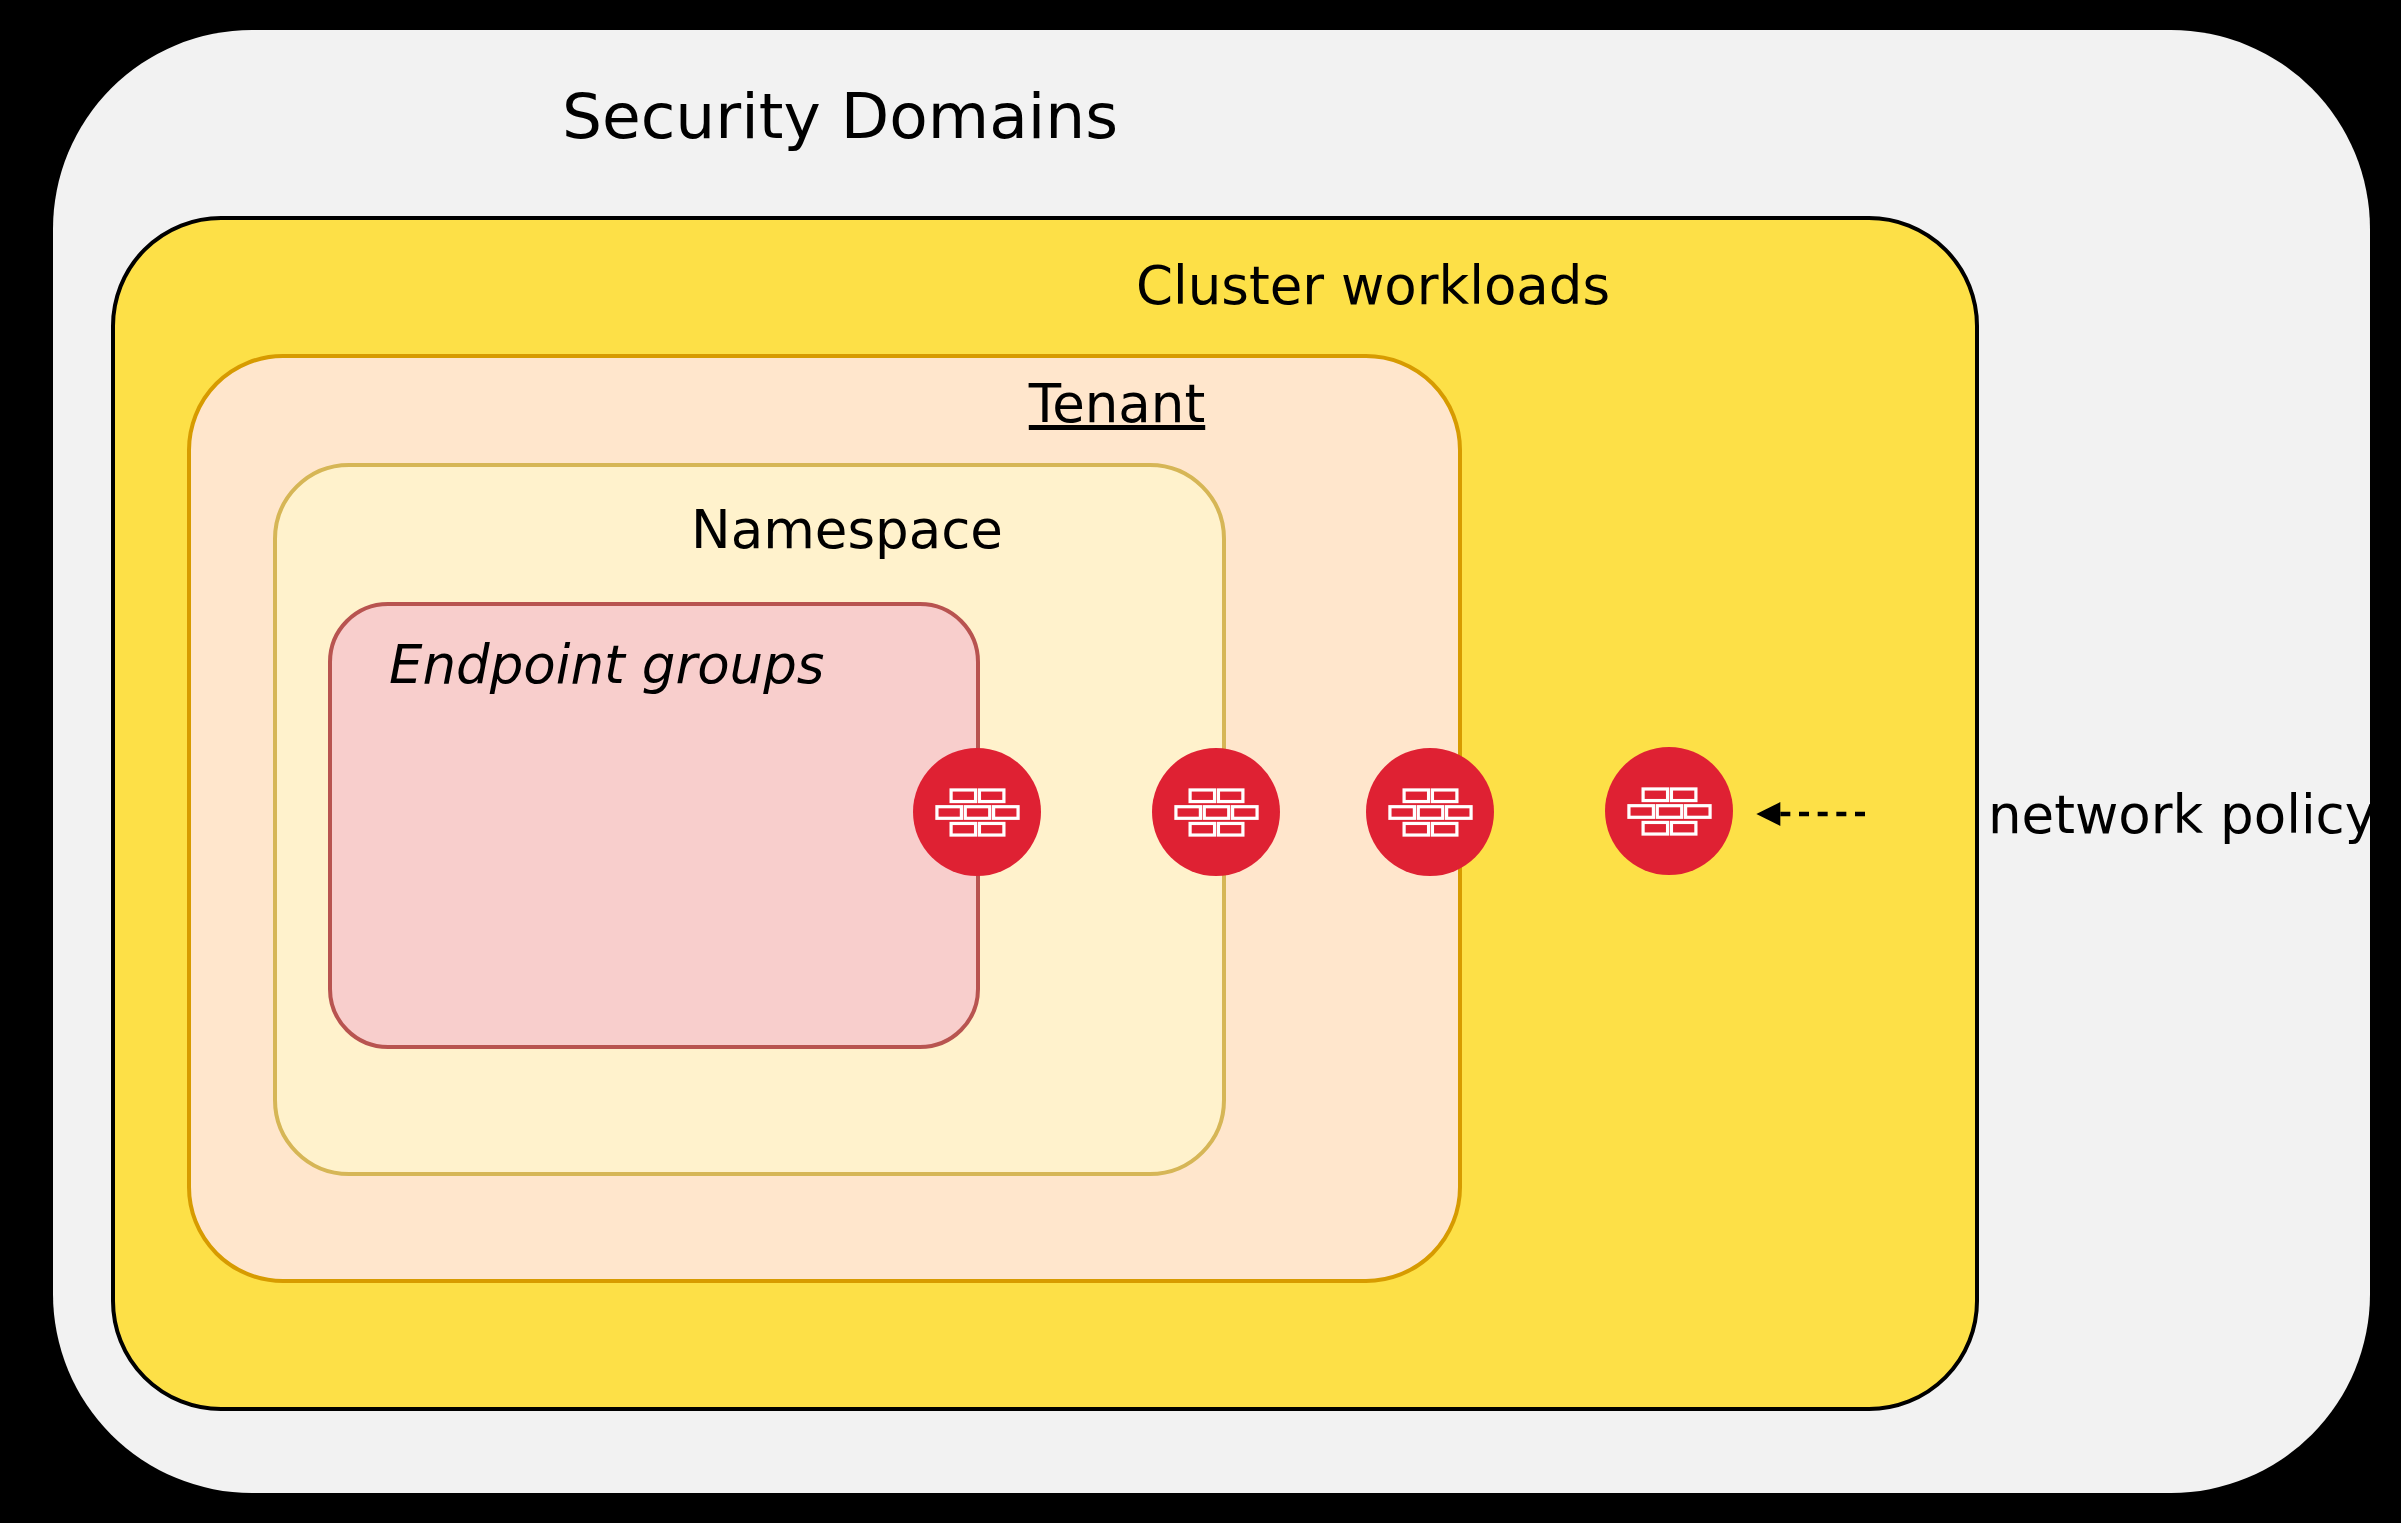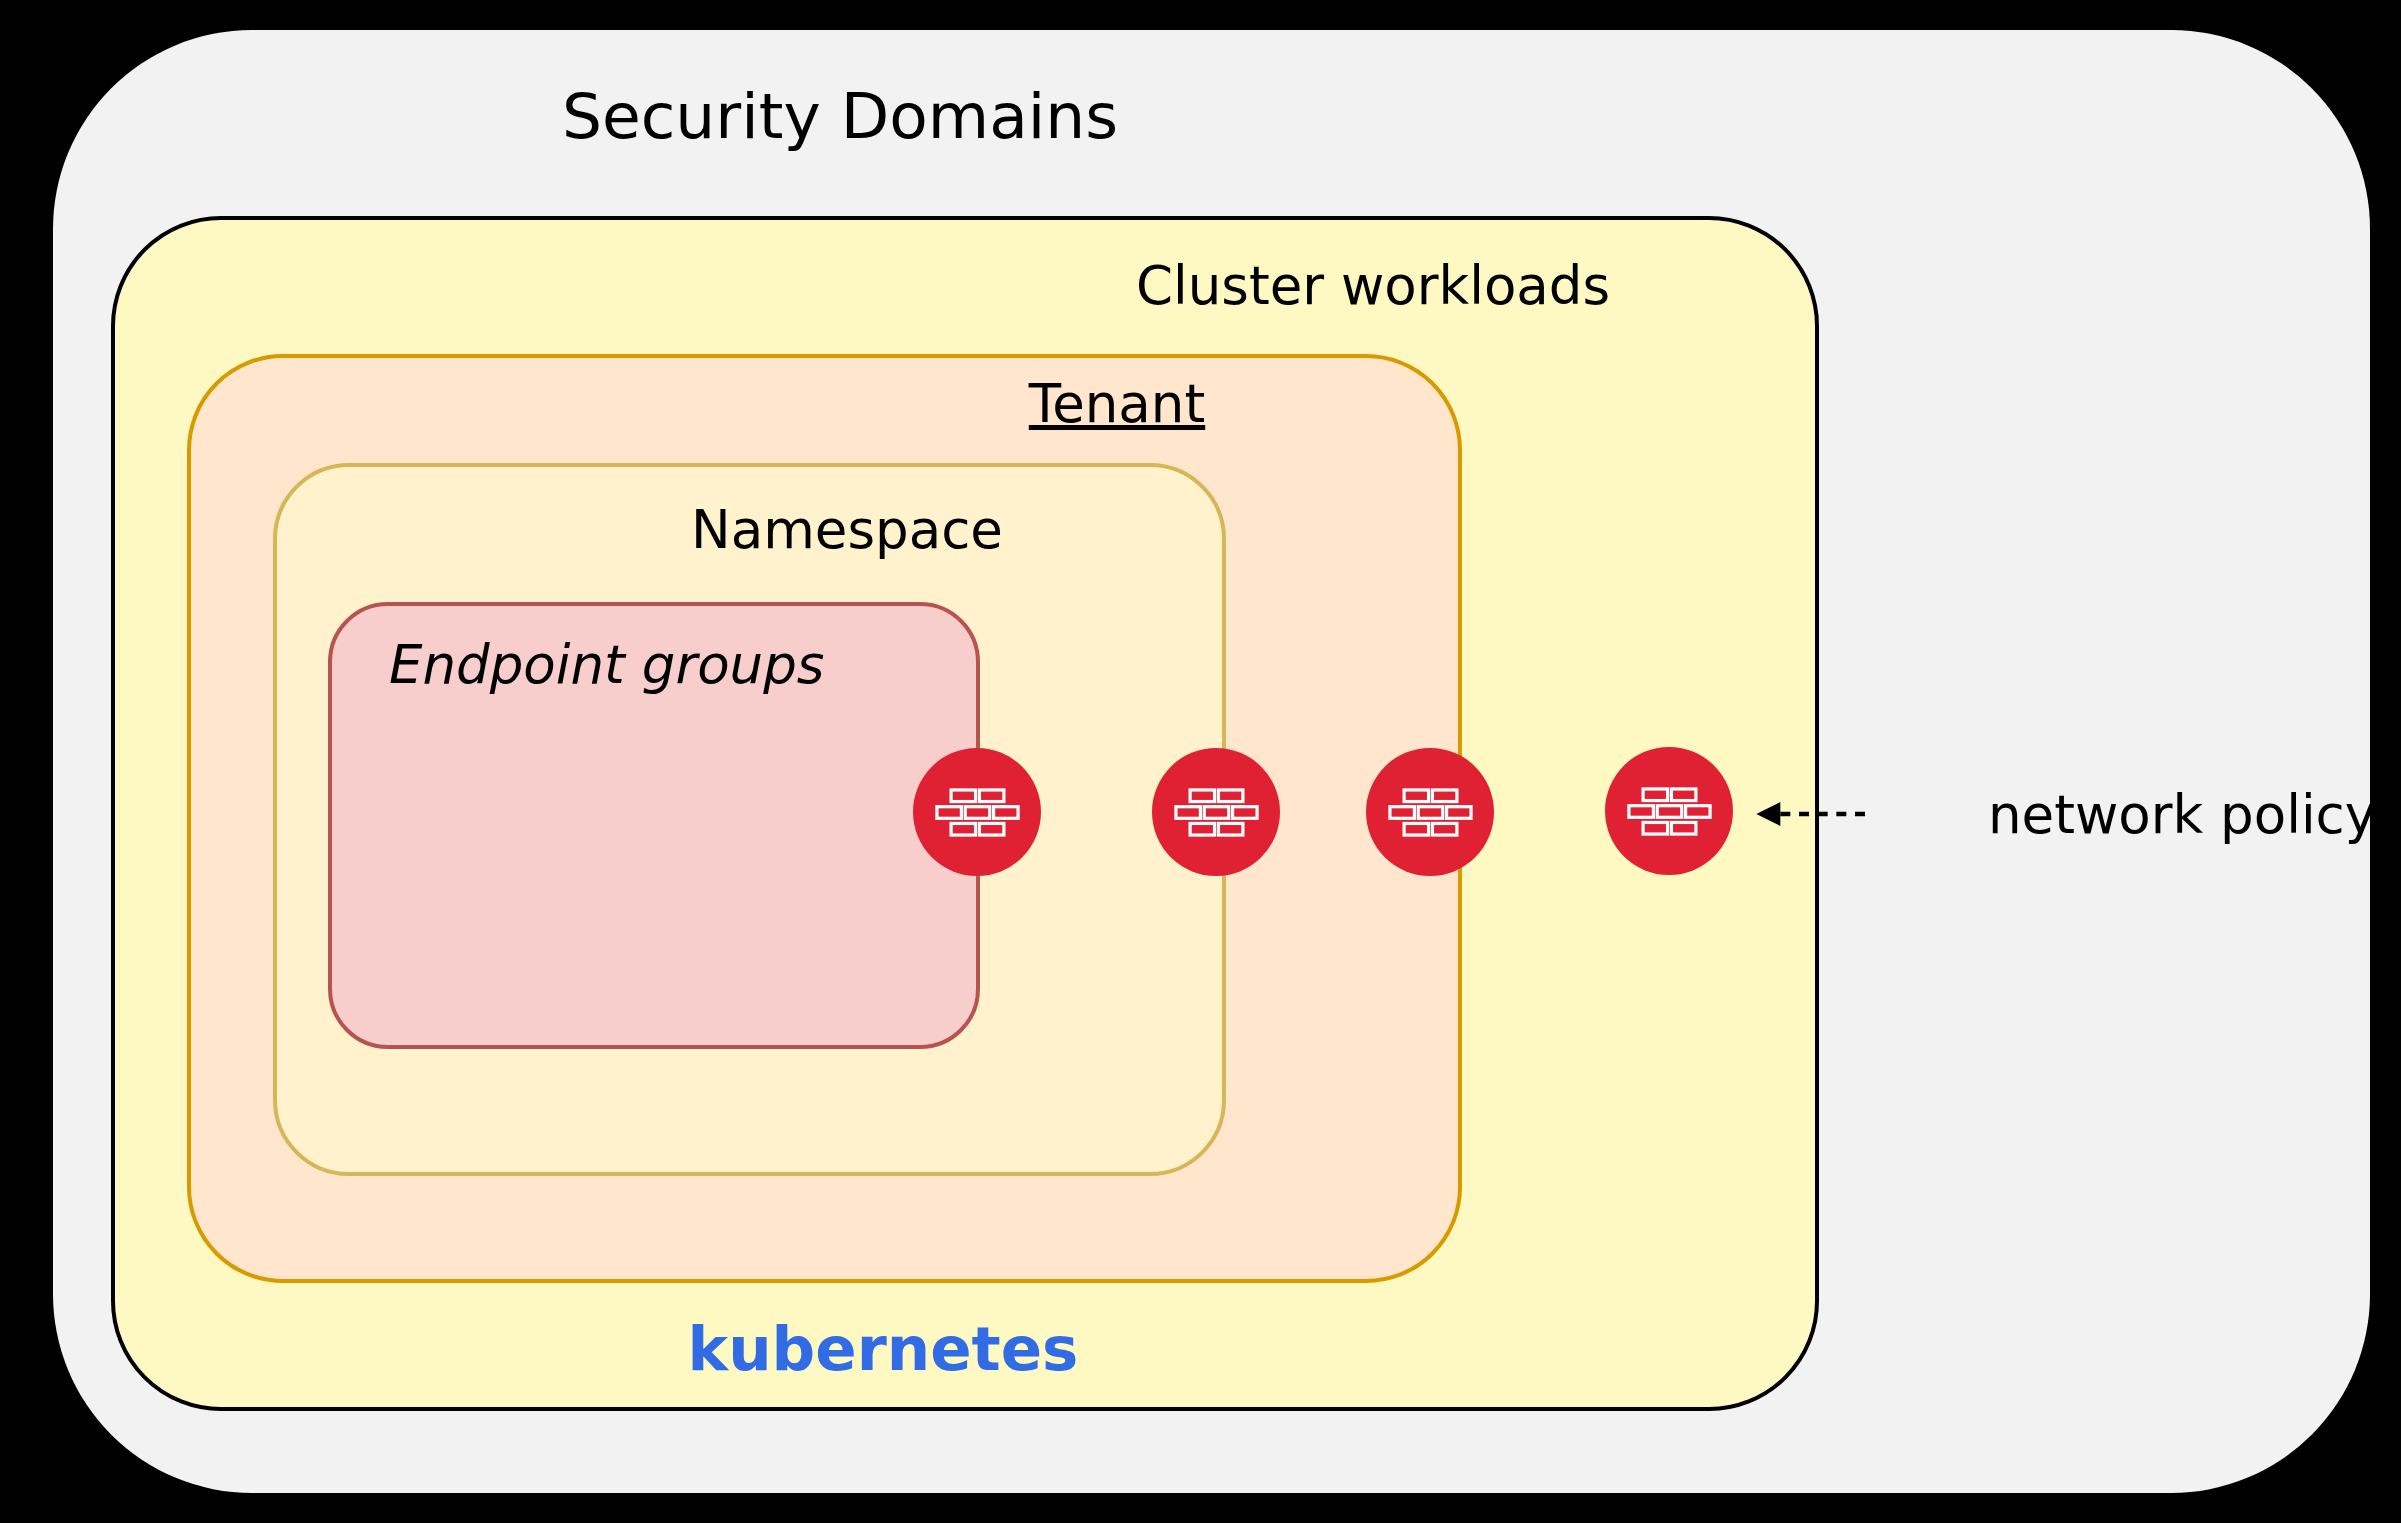--- a/index.html
+++ b/index.html
@@ -26,23 +26,23 @@
     background: #f2f2f2;
     border-radius: 199px;
   }
   .box {
     position: absolute;
     box-sizing: border-box;
   }
   .box-cluster {
     left: 58px;
     top: 186px;
-    width: 1708px;
+    width: 1868px;
     height: 1195px;
-    background: #fef9c3;
+    background: #fde047;
     border: 4.7px solid #000000;
     border-radius: 110px;
   }
   .box-tenant {
     left: 72px;
     top: 134px;
     width: 1275px;
     height: 929px;
     background: #ffe6cc;
     border: 4.7px solid #d79b00;
@@ -136,21 +136,20 @@
 
         <div class="box box-namespace">
           <div class="lbl centered lbl-namespace">Namespace</div>
 
           <div class="box box-endpoint">
             <div class="lbl lbl-endpoint">Endpoint groups</div>
           </div>
         </div>
       </div>
 
-      <div class="lbl centered lbl-kube">kubernetes</div>
     </div>
   </div>
 
   <div class="fw fw1">
     <svg viewBox="0 0 132 76" width="85" height="49">
       <g fill="#df2133" stroke="#ffffff" stroke-width="5">
         <rect x="25" y="3" width="38" height="18"></rect>
           <rect x="69" y="3" width="38" height="18"></rect>
         <rect x="3" y="29" width="38" height="18"></rect>
           <rect x="47" y="29" width="38" height="18"></rect>

